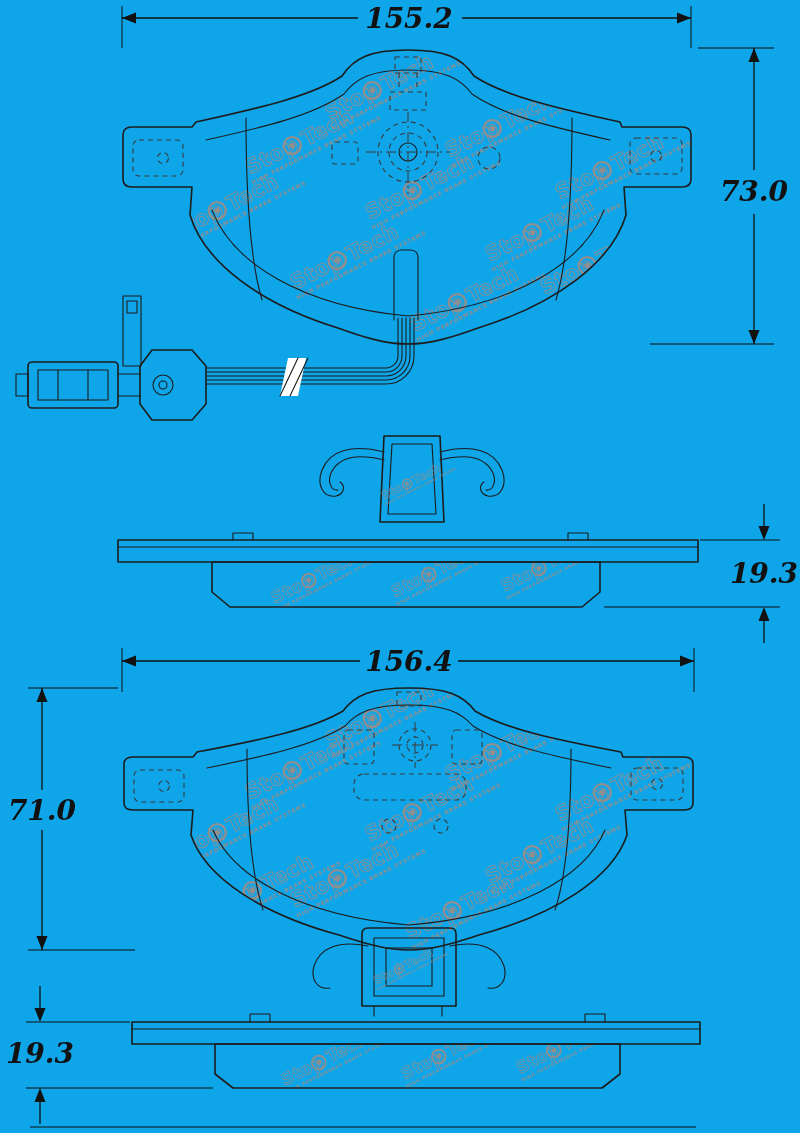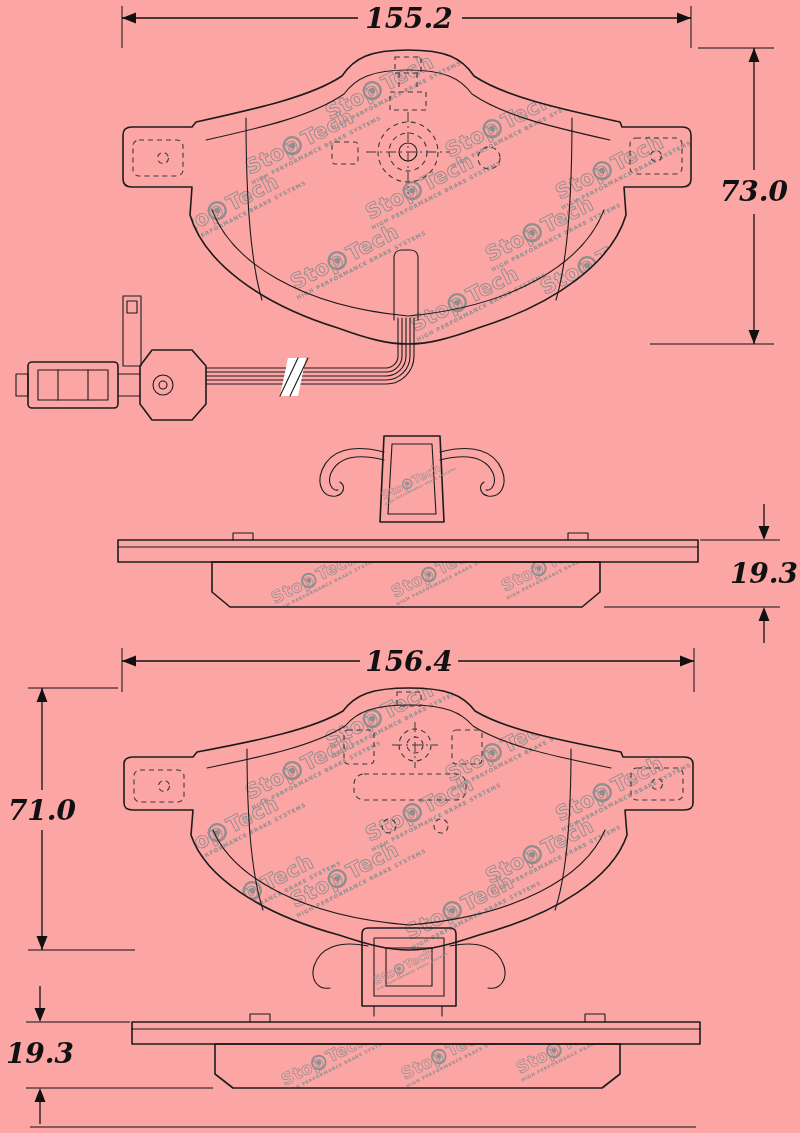--- a/index.html
+++ b/index.html
@@ -1,16 +1,16 @@
 <!DOCTYPE html>
 <html><head>
 <meta charset="utf-8">
 <style>
   html,body{margin:0;padding:0;background:#ffffff;}
-  .canvas{position:relative;width:800px;height:1133px;background:#fca5a5;overflow:hidden;
+  .canvas{position:relative;width:800px;height:1133px;background:#0ea5e9;overflow:hidden;
           font-family:"DejaVu Serif",serif;}
   svg{display:block;}
   .ln{stroke:#1c1c1c;stroke-width:1.6;fill:none;stroke-linejoin:round;stroke-linecap:round;}
   .ln2{stroke:#1c1c1c;stroke-width:1.1;fill:none;stroke-linejoin:round;stroke-linecap:round;}
   .dash{stroke:#3a3a3a;stroke-width:1.1;fill:none;stroke-dasharray:5 4;}
   .dashdot{stroke:#3a3a3a;stroke-width:1;fill:none;stroke-dasharray:10 4 2 4;}
   .dim{stroke:#111;stroke-width:1.3;fill:none;}
   .ext{stroke:#111;stroke-width:1;fill:none;}
   .arrow{fill:#111;stroke:none;}
   .dimtext{font-style:italic;font-weight:700;font-size:28px;

